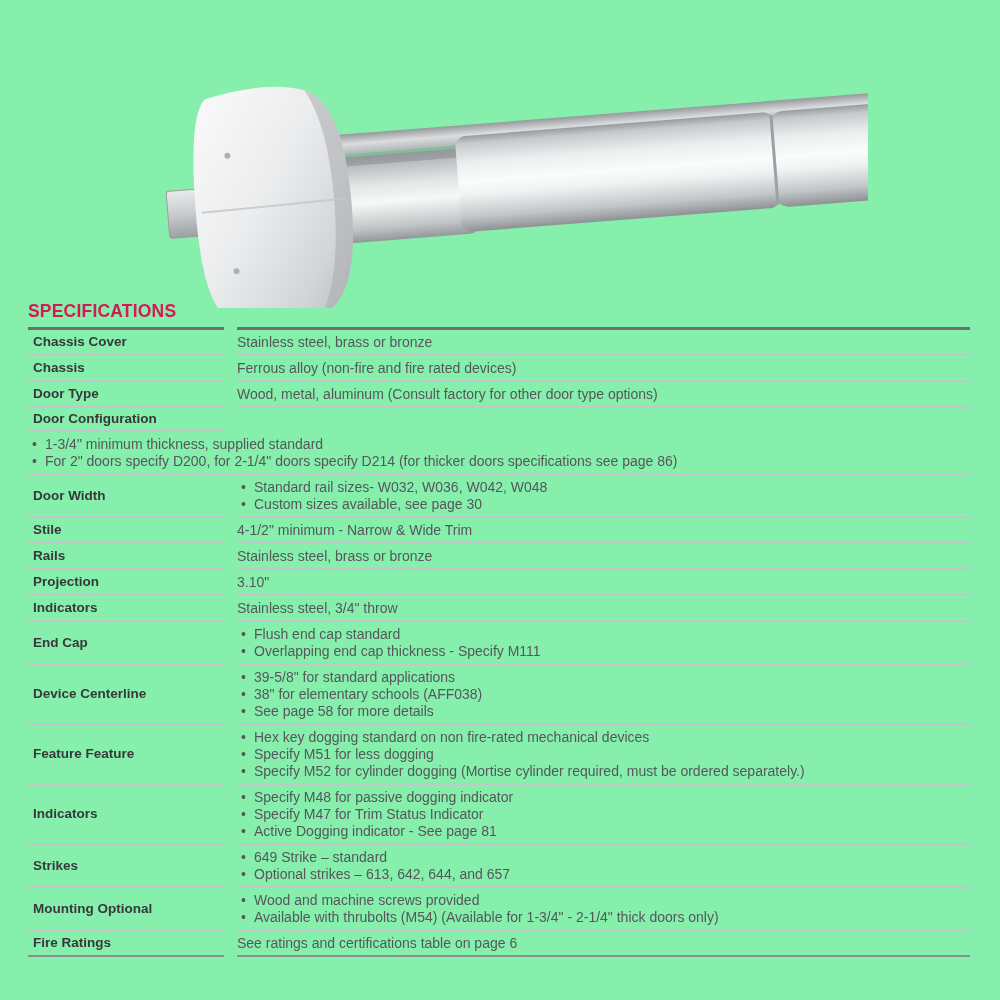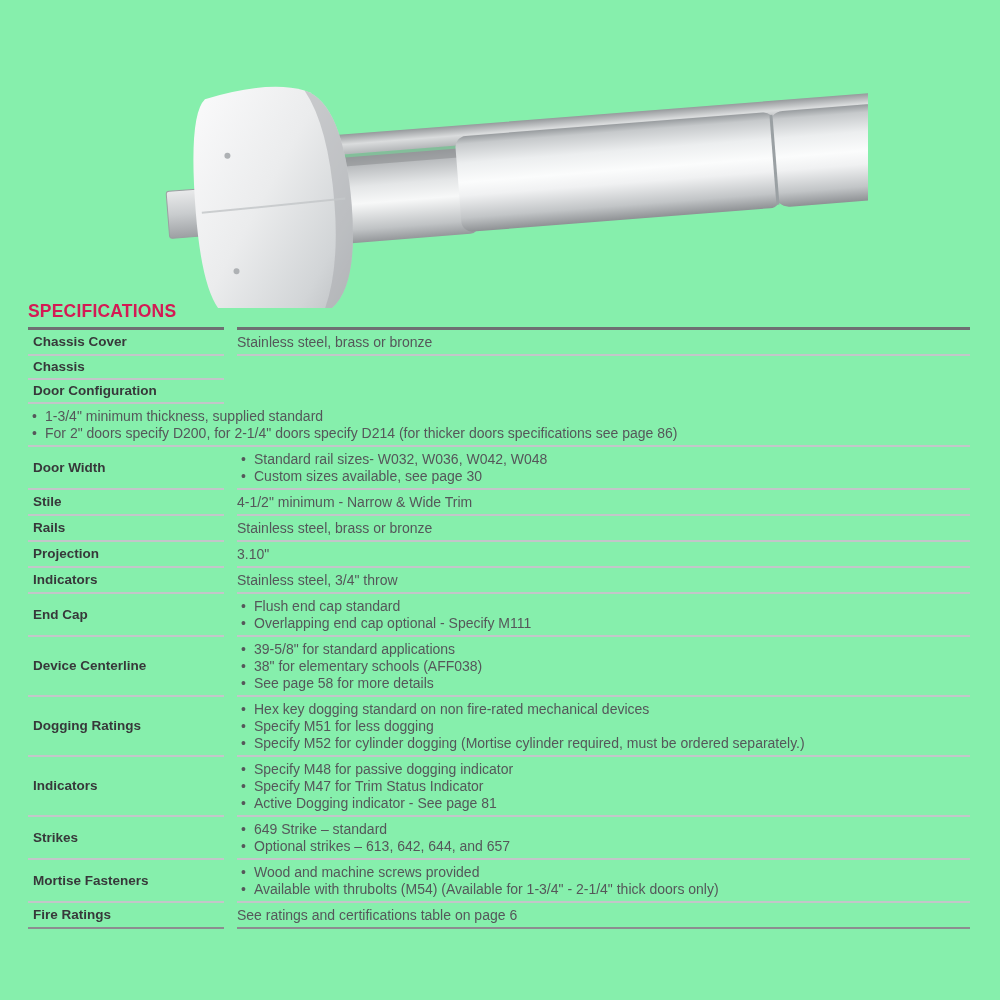--- a/index.html
+++ b/index.html
@@ -141,20 +141,33 @@
         <div class="spec-row">
           <div class="spec-label">Chassis Cover</div>
           <div class="spec-values">
             <div class="value-line">
               <span class="value-text">Stainless steel, brass or bronze</span>
             </div>
           </div>
         </div>
         <div class="spec-row">
           <div class="spec-label">Chassis</div>
+          <div class="spec-values">
+            <div class="value-line">
+              <span class="value-text">Ferrous alloy (non-fire and fire rated devices)</span>
+            </div>
+          </div>
+        </div>
+        <div class="spec-row">
+          <div class="spec-label">Door Type</div>
+          <div class="spec-values">
+            <div class="value-line">
+              <span class="value-text">Wood, metal, aluminum (Consult factory for other door type options)</span>
+            </div>
+          </div>
         </div>
         <div class="spec-row">
           <div class="spec-label">Door Configuration</div>
         </div>
         <div class="spec-row">
           <div class="spec-values">
             <div class="value-line">
               <span class="bullet">•</span>
               <span class="value-text">1-3/4" minimum thickness, supplied standard</span>
             </div>
@@ -211,21 +224,21 @@
         </div>
         <div class="spec-row">
           <div class="spec-label">End Cap</div>
           <div class="spec-values">
             <div class="value-line">
               <span class="bullet">•</span>
               <span class="value-text">Flush end cap standard</span>
             </div>
             <div class="value-line">
               <span class="bullet">•</span>
-              <span class="value-text">Overlapping end cap optional - Specify M111</span>
+              <span class="value-text">Overlapping end cap thickness - Specify M111</span>
             </div>
           </div>
         </div>
         <div class="spec-row">
           <div class="spec-label">Device Centerline</div>
           <div class="spec-values">
             <div class="value-line">
               <span class="bullet">•</span>
               <span class="value-text">39-5/8" for standard applications</span>
             </div>
@@ -233,21 +246,21 @@
               <span class="bullet">•</span>
               <span class="value-text">38" for elementary schools (AFF038)</span>
             </div>
             <div class="value-line">
               <span class="bullet">•</span>
               <span class="value-text">See page 58 for more details</span>
             </div>
           </div>
         </div>
         <div class="spec-row">
-          <div class="spec-label">Dogging Ratings</div>
+          <div class="spec-label">Feature Feature</div>
           <div class="spec-values">
             <div class="value-line">
               <span class="bullet">•</span>
               <span class="value-text">Hex key dogging standard on non fire-rated mechanical devices</span>
             </div>
             <div class="value-line">
               <span class="bullet">•</span>
               <span class="value-text">Specify M51 for less dogging</span>
             </div>
             <div class="value-line">
@@ -280,21 +293,21 @@
               <span class="bullet">•</span>
               <span class="value-text">649 Strike – standard</span>
             </div>
             <div class="value-line">
               <span class="bullet">•</span>
               <span class="value-text">Optional strikes – 613, 642, 644, and 657</span>
             </div>
           </div>
         </div>
         <div class="spec-row">
-          <div class="spec-label">Mortise Fasteners</div>
+          <div class="spec-label">Mounting Optional</div>
           <div class="spec-values">
             <div class="value-line">
               <span class="bullet">•</span>
               <span class="value-text">Wood and machine screws provided</span>
             </div>
             <div class="value-line">
               <span class="bullet">•</span>
               <span class="value-text">Available with thrubolts (M54) (Available for 1-3/4" - 2-1/4" thick doors only)</span>
             </div>
           </div>

